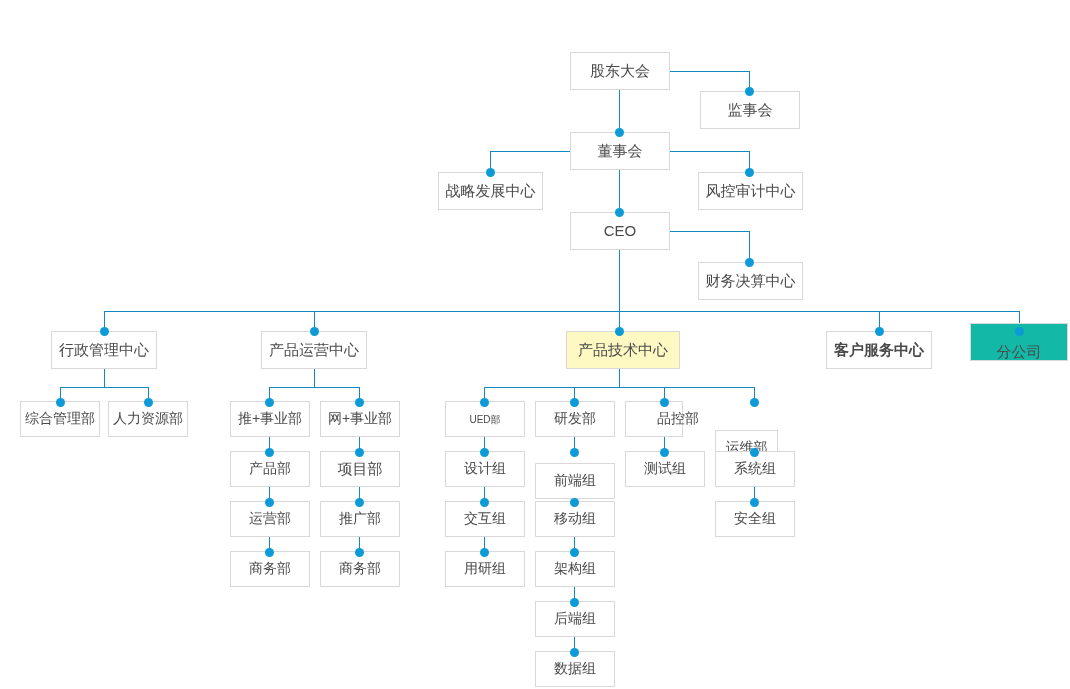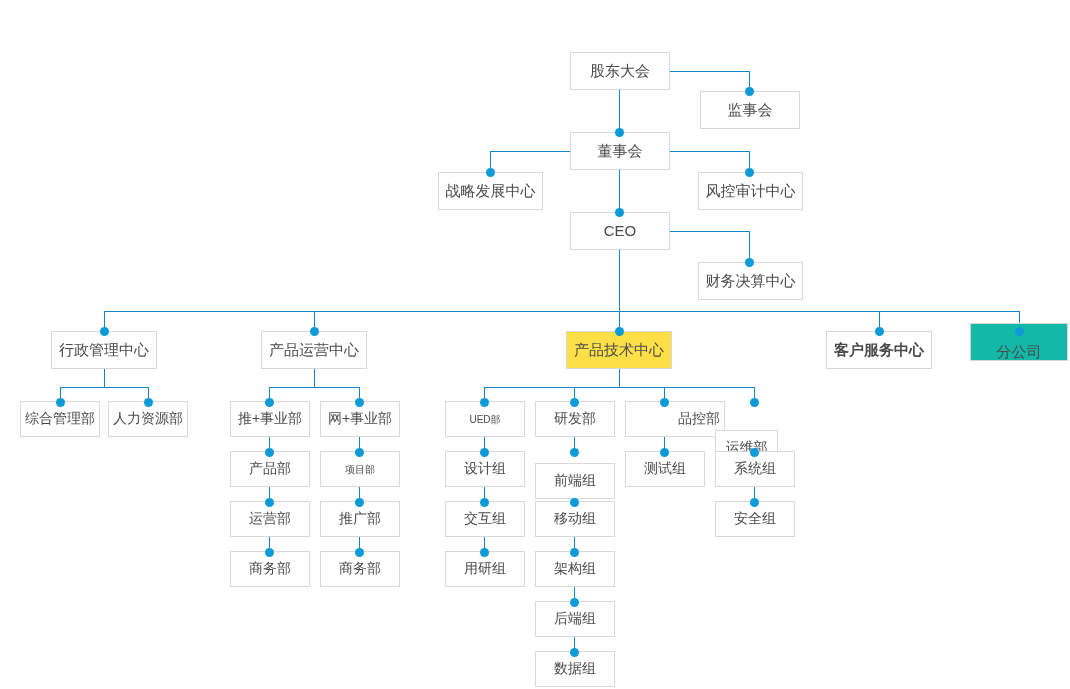--- a/index.html
+++ b/index.html
@@ -200,21 +200,21 @@
   </div>
 
   <div class="node" style="left: 51px; top: 331px; width: 106px; height: 38px; font-size: 15px; border-color: rgb(216, 216, 216); background: rgb(255, 255, 255); color: rgb(74, 74, 74);">
     <span class="node-label">行政管理中心</span>
   </div>
 
   <div class="node" style="left: 261px; top: 331px; width: 106px; height: 38px; font-size: 15px; border-color: rgb(216, 216, 216); background: rgb(255, 255, 255); color: rgb(74, 74, 74);">
     <span class="node-label">产品运营中心</span>
   </div>
 
-  <div class="node" style="left: 566px; top: 331px; width: 106px; height: 38px; font-size: 15px; border-color: rgb(216, 216, 216); background: #fde047; color: rgb(74, 74, 74);">
+  <div class="node" style="left: 566px; top: 331px; width: 114px; height: 38px; font-size: 15px; border-color: rgb(216, 216, 216); background: #fef9c3; color: rgb(74, 74, 74);">
     <span class="node-label">产品技术中心</span>
   </div>
 
   <div class="node" style="left: 826px; top: 331px; width: 106px; height: 38px; font-size: 15px; border-color: rgb(216, 216, 216); background: rgb(255, 255, 255); color: rgb(74, 74, 74); font-weight: bold;">
     <span class="node-label">客户服务中心</span>
   </div>
 
   <div class="node" style="left: 970px; top: 323px; width: 98px; height: 38px; font-size: 15px; border-color: rgb(216, 216, 216); background: #14b8a6; color: rgb(74, 74, 74); align-items: flex-end;">
     <span class="node-label">分公司</span>
   </div>
@@ -235,21 +235,21 @@
   <div class="node" style="left: 230px; top: 501px; width: 80px; height: 36px; font-size: 14px; border-color: rgb(216, 216, 216); background: rgb(255, 255, 255); color: rgb(74, 74, 74);">
     <span class="node-label">运营部</span>
   </div>
   <div class="node" style="left: 230px; top: 551px; width: 80px; height: 36px; font-size: 14px; border-color: rgb(216, 216, 216); background: rgb(255, 255, 255); color: rgb(74, 74, 74);">
     <span class="node-label">商务部</span>
   </div>
 
   <div class="node" style="left: 320px; top: 401px; width: 80px; height: 36px; font-size: 14px; border-color: rgb(216, 216, 216); background: rgb(255, 255, 255); color: rgb(74, 74, 74);">
     <span class="node-label">网+事业部</span>
   </div>
-  <div class="node" style="left: 320px; top: 451px; width: 80px; height: 36px; font-size: 10px; border-color: rgb(216, 216, 216); background: rgb(255, 255, 255); color: rgb(74, 74, 74);">
+  <div class="node" style="left: 320px; top: 451px; width: 80px; height: 36px; font-size: 15px; border-color: rgb(216, 216, 216); background: rgb(255, 255, 255); color: rgb(74, 74, 74);">
     <span class="node-label">项目部</span>
   </div>
   <div class="node" style="left: 320px; top: 501px; width: 80px; height: 36px; font-size: 14px; border-color: rgb(216, 216, 216); background: rgb(255, 255, 255); color: rgb(74, 74, 74);">
     <span class="node-label">推广部</span>
   </div>
   <div class="node" style="left: 320px; top: 551px; width: 80px; height: 36px; font-size: 14px; border-color: rgb(216, 216, 216); background: rgb(255, 255, 255); color: rgb(74, 74, 74);">
     <span class="node-label">商务部</span>
   </div>
 
   <div class="node" style="left: 445px; top: 401px; width: 80px; height: 36px; font-size: 10px; border-color: rgb(216, 216, 216); background: rgb(255, 255, 255); color: rgb(74, 74, 74);">
@@ -277,21 +277,21 @@
   <div class="node" style="left: 535px; top: 551px; width: 80px; height: 36px; font-size: 14px; border-color: rgb(216, 216, 216); background: rgb(255, 255, 255); color: rgb(74, 74, 74);">
     <span class="node-label">架构组</span>
   </div>
   <div class="node" style="left: 535px; top: 601px; width: 80px; height: 36px; font-size: 14px; border-color: rgb(216, 216, 216); background: rgb(255, 255, 255); color: rgb(74, 74, 74);">
     <span class="node-label">后端组</span>
   </div>
   <div class="node" style="left: 535px; top: 651px; width: 80px; height: 36px; font-size: 14px; border-color: rgb(216, 216, 216); background: rgb(255, 255, 255); color: rgb(74, 74, 74);">
     <span class="node-label">数据组</span>
   </div>
 
-  <div class="node" style="left: 625px; top: 401px; width: 100px; height: 36px; font-size: 14px; border-color: rgb(216, 216, 216); background: rgb(255, 255, 255); color: rgb(74, 74, 74); padding-left: 48px;">
+  <div class="node" style="left: 625px; top: 401px; width: 58px; height: 36px; font-size: 14px; border-color: rgb(216, 216, 216); background: rgb(255, 255, 255); color: rgb(74, 74, 74); padding-left: 48px;">
     <span class="node-label">品控部</span>
   </div>
   <div class="node" style="left: 625px; top: 451px; width: 80px; height: 36px; font-size: 14px; border-color: rgb(216, 216, 216); background: rgb(255, 255, 255); color: rgb(74, 74, 74);">
     <span class="node-label">测试组</span>
   </div>
 
   <div class="node" style="left: 715px; top: 386px; width: 63px; height: 36px; font-size: 14px; border-color: rgb(216, 216, 216); background: rgb(255, 255, 255); color: rgb(74, 74, 74); margin-top: 44px;">
     <span class="node-label">运维部</span>
   </div>
   <div class="node" style="left: 715px; top: 451px; width: 80px; height: 36px; font-size: 14px; border-color: rgb(216, 216, 216); background: rgb(255, 255, 255); color: rgb(74, 74, 74);">

